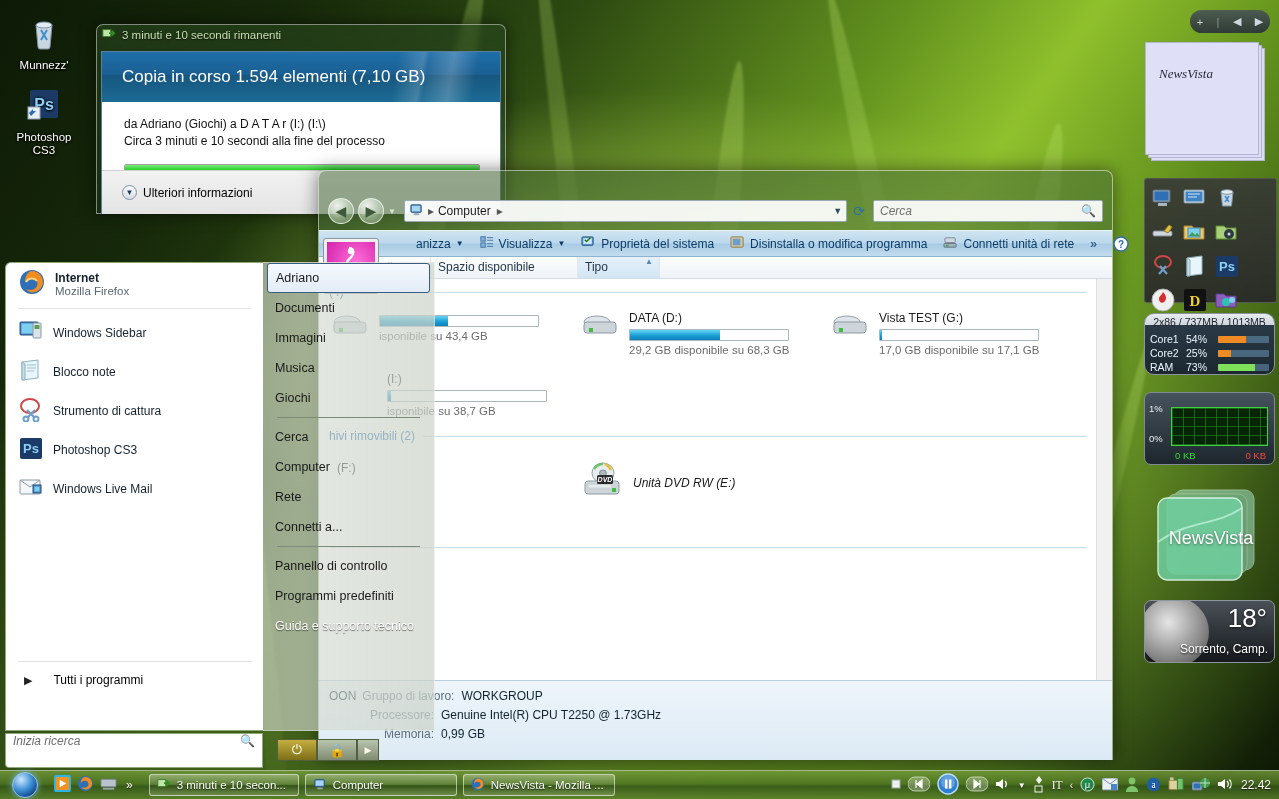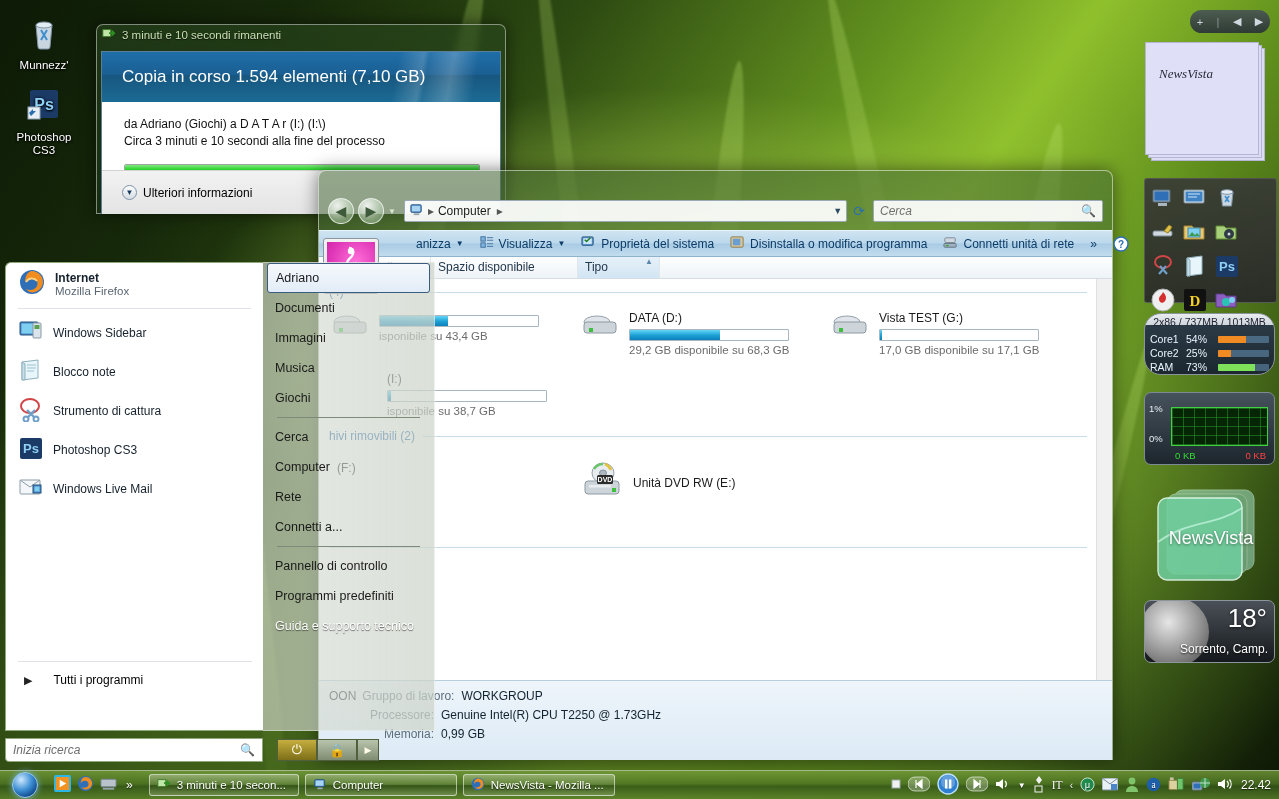--- a/index.html
+++ b/index.html
@@ -131,43 +131,43 @@
   .sm-app { display:flex; align-items:center; gap:9px; padding:5px 8px; margin:0 4px; border-radius:3px; }
   .sm-app .tx .n { font-size:12px; color:#15212c; }
   .sm-app .tx .n.b { font-weight:bold; }
   .sm-app .tx .s { font-size:11.5px; color:#5a6672; }
   .sm-sep { height:1px; background:#dfe3e7; margin:4px 12px; }
   .sm-r-item { padding:8px 12px; font-size:12.5px; color:#1a1a1a; }
   .sm-r-item.sel { background:linear-gradient(to bottom,#f6f9fd,#e2ecf7);
     border:1px solid #3a5c80; border-radius:3px; margin:0 4px; padding:7px 8px; }
   .sm-r-sep { height:1px; background:#7f8b7a; margin:4px 14px; }
   #sm-bottombar { position:absolute; left:0; right:0; bottom:0; height:34px; display:flex; align-items:center; }
-  #sm-search { width:258px; height:24px; background:#fff; border:1px solid #8fa87b; border-radius:0 0 0 4px;
-    display:flex; align-items:center; padding:0 7px; }
+  #sm-search { width:258px; height:35px; background:#fff; border:1px solid #8fa87b; border-radius:0 0 0 4px;
+    display:flex; align-items:flex-start; padding:0 7px; }
   #sm-search .ph { flex:1; font-style:italic; color:#6e6e6e; font-size:12px; }
   #sm-power { margin-left:14px; display:flex; height:22px; }
   .pwr-btn { width:40px; border:1px solid #50603e; display:flex; align-items:center; justify-content:center; color:#fffbe8; font-size:13px; }
   .pwr-btn.a { background:linear-gradient(to bottom,#c6ae3f,#7d6f18); }
   .pwr-btn.b { background:linear-gradient(to bottom,#b9c4ad,#7f8c72); }
   .pwr-btn.c { width:22px; background:linear-gradient(to bottom,#b9c4ad,#7f8c72); font-size:9px; }
   #tutti { position:absolute; left:0; bottom:36px; width:258px; }
   
   #sidebar { position:absolute; right:0; top:0; width:139px; bottom:29px; }
   #sb-hdr { position:absolute; left:50px; top:10px; width:80px; height:23px; border-radius:12px;
     background:linear-gradient(to bottom, rgba(70,80,88,0.85), rgba(40,48,55,0.9));
     display:flex; align-items:center; justify-content:space-around; color:#cfd8df; font-size:11px; }
   #note-gadget { position:absolute; left:5px; top:42px; width:122px; height:123px; }
   #note-gadget .pg { position:absolute; background:#dcdcf4; border:1px solid #b4b4d4; }
   #launcher { position:absolute; left:4px; top:178px; width:133px; height:125px;
     background:linear-gradient(to bottom, rgba(55,55,55,0.88), rgba(40,40,40,0.92));
     border:1px solid rgba(120,120,120,0.5); border-radius:3px; padding:6px 5px; }
   #launcher .grid { display:flex; flex-wrap:wrap; gap:5px 6px; }
   #cpu-gadget { position:absolute; left:4px; top:313px; width:131px; height:62px;
     background:linear-gradient(to bottom,#e9edf0 0%,#cfd6dc 18%, #2a3a46 19%, #1c2730 100%);
-    border-radius:17px; border:1px solid #8a949c; overflow:hidden; }
+    border-radius:10px; border:1px solid #8a949c; overflow:hidden; }
   #cpu-gadget .top { height:15px; color:#223; font-size:10.5px; display:flex; align-items:center; justify-content:center; }
   #cpu-gadget .rows { padding:3px 5px; }
   .cpu-row { display:flex; align-items:center; font-size:10.5px; color:#eaf6ff; line-height:14px; }
   .cpu-row .lbl { width:36px; } .cpu-row .pct { width:32px; }
   .cpu-row .bar { flex:1; height:7px; background:rgba(120,170,210,0.45); border-radius:1px; overflow:hidden; }
   .cpu-row .bar i { display:block; height:100%; }
   #net-gadget { position:absolute; left:4px; top:392px; width:131px; height:73px;
     background:linear-gradient(to bottom,#46525c,#1d262d); border-radius:7px; border:1px solid #7e8a93; padding:4px; }
   #net-plot { position:absolute; left:26px; top:14px; right:6px; bottom:18px; background:#052505;
     border:1px solid #3fd13f;
@@ -427,21 +427,21 @@
         <span class="line"></span>
         <span class="caret">▲</span>
       </div>
       <div class="drive-grid" style="padding-top:10px;">
         <div class="drive">
           <span></span>
           <div class="meta" style="margin-left:0;">
             <div class="name">(F:)</div>
           </div>
         </div>
-        <div class="drive" style="align-items:center;">
+        <div class="drive" style="align-items:center;font-style:italic;">
           <span>
             <svg width="46" height="40" viewBox="0 0 46 40">
               <ellipse cx="24" cy="12" rx="11" ry="10" fill="#e8ecef" stroke="#96a2ab"></ellipse>
               <ellipse cx="24" cy="12" rx="3.5" ry="3" fill="#aeb8c0" stroke="#8793a0"></ellipse>
               <path d="M15 8a11 10 0 0 1 9-5" stroke="#6ac46a" stroke-width="2.5" fill="none"></path>
               <path d="M32 9a11 10 0 0 0-6-6" stroke="#e2c23c" stroke-width="2.5" fill="none"></path>
               <rect x="6" y="20" width="34" height="13" rx="3" fill="#cdd5db" stroke="#8d99a2"></rect>
               <rect x="10" y="24" width="22" height="2.5" fill="#e7ecef"></rect>
               <rect x="33" y="27" width="4" height="4" fill="#3fbf3f"></rect>
               <rect x="18" y="14" width="16" height="9" rx="1.5" fill="#2b2b2b"></rect>

